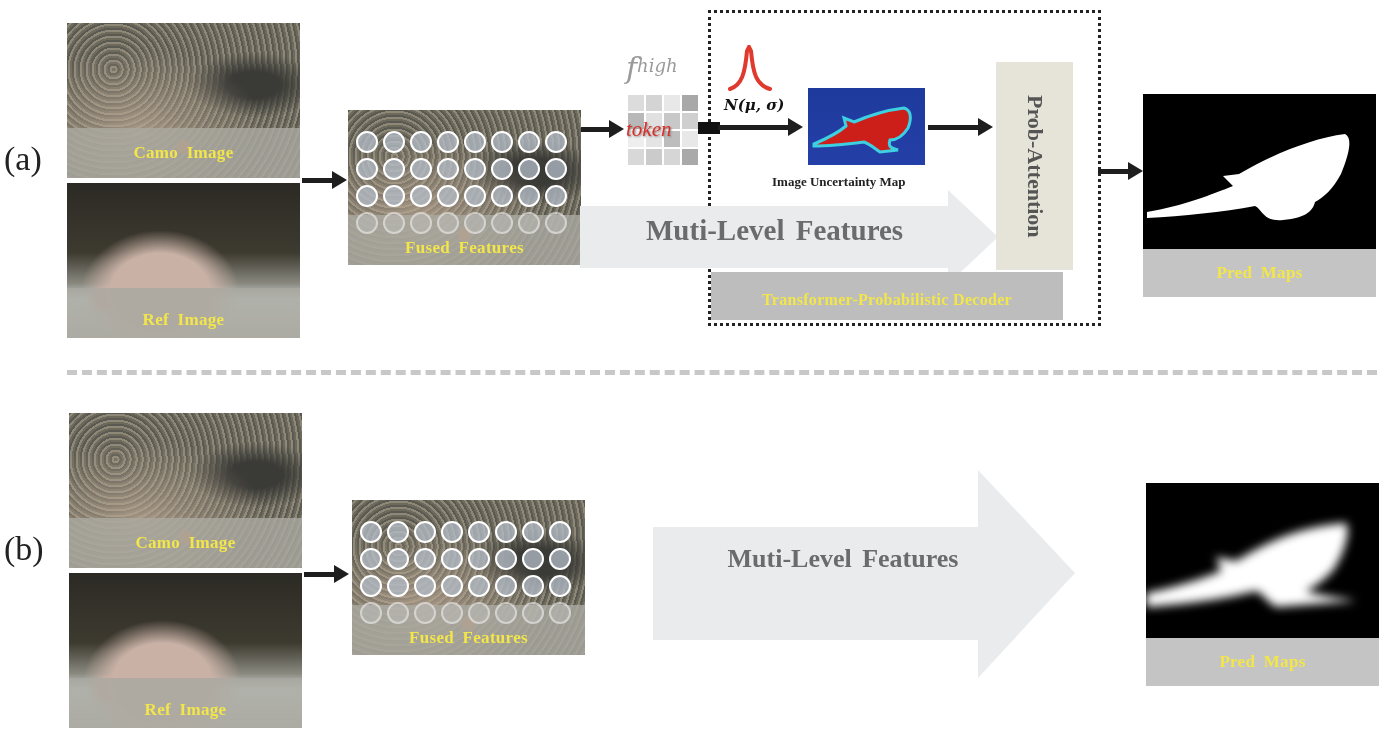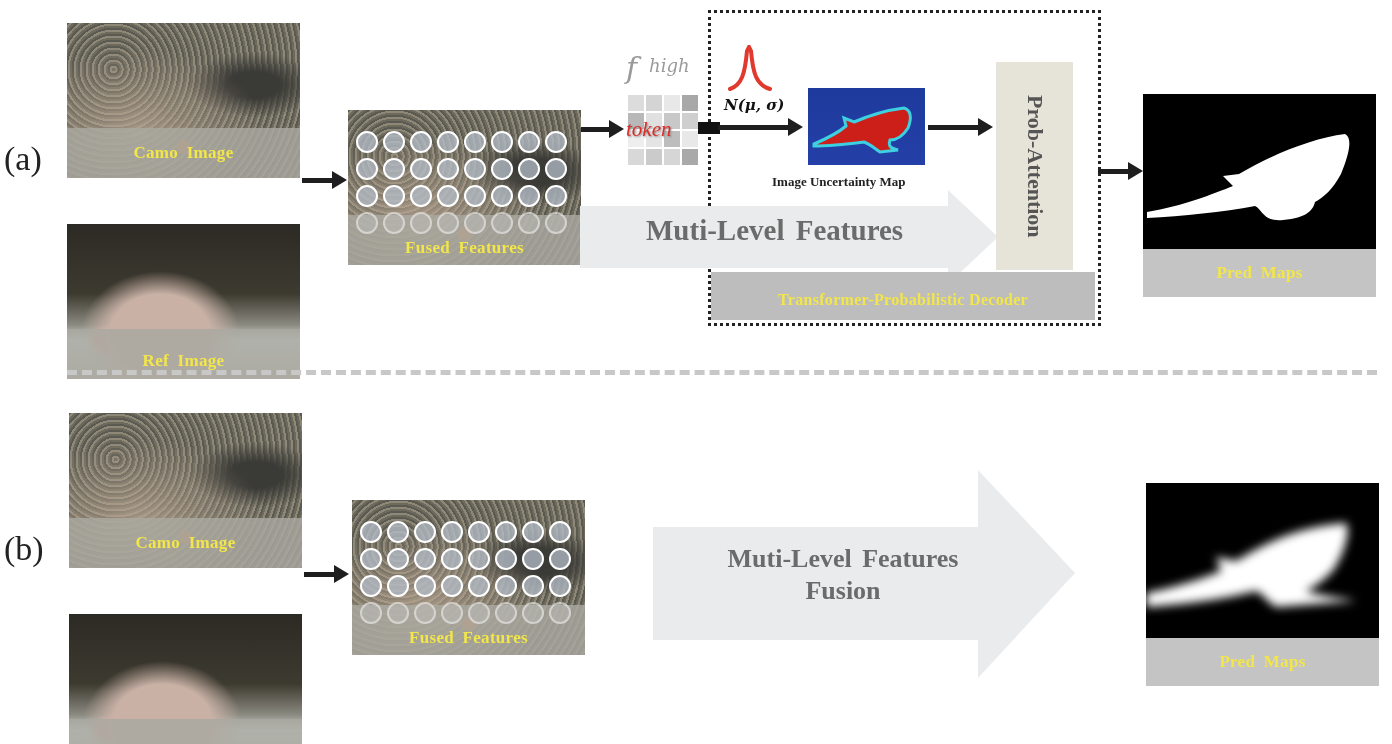--- a/index.html
+++ b/index.html
@@ -9,21 +9,21 @@
   .photo{position:absolute;overflow:hidden;}
   .camo{background:
       radial-gradient(ellipse at 30% 70%, rgba(190,170,150,.7), transparent 55%),
       radial-gradient(circle at 50% 80%, #d06a2a 0 3%, transparent 5%),
       radial-gradient(ellipse at 80% 40%, #3a3a36 0 10%, transparent 25%),
       repeating-radial-gradient(circle at 20% 30%, #6d6a5c 0 2px, #8e8878 2px 4px, #5a5a52 4px 6px),
       #7b776a;}
   .ref{background:
       radial-gradient(ellipse at 40% 70%, #c9b1a6 0 25%, transparent 40%),
       radial-gradient(ellipse at 20% 75%, #d8a1a0 0 6%, transparent 10%),
-      linear-gradient(180deg,#2c2a24 0%,#3d3a30 45%,#8b8a80 65%,#c9d7d6 75%,#b9b7b0 100%); margin-top: 41px;}
+      linear-gradient(180deg,#2c2a24 0%,#3d3a30 45%,#8b8a80 65%,#c9d7d6 75%,#b9b7b0 100%);}
   .caption-band{position:absolute;left:0;right:0;bottom:0;background:rgba(170,168,160,.82);display:flex;align-items:center;justify-content:center;}
   .ytext{color:#f2e64a;font-weight:bold;font-family:"Liberation Serif",serif;font-size:17px;letter-spacing:.3px;word-spacing:4px;}
   .grid{position:absolute;display:grid;grid-template-columns:repeat(8,22px);column-gap:5px;row-gap:5px;}
   .dot{width:18px;height:18px;border:2px solid #fff;border-radius:50%;background:rgba(180,190,200,.75);}
   .dot.faint{border-color:rgba(255,255,255,.45);background:rgba(200,200,200,.35);}
   .arrow-line{position:absolute;height:5px;background:#1e1e1e;}
   .arrow-head{position:absolute;width:0;height:0;border-top:9px solid transparent;border-bottom:9px solid transparent;border-left:15px solid #1e1e1e;}
   .big-arrow{position:absolute;}
   .bigtext{color:#6b6b6b;font-weight:bold;font-family:"Liberation Serif",serif;}
   .dotted-box{position:absolute;border:3px dotted #222;}
@@ -86,21 +86,21 @@
       <div class="dot faint"></div>
       <div class="dot faint"></div>
       <div class="dot faint"></div>
     </div>
 </div>
 
 <div class="arrow-line" style="left:581px;top:127px;width:30px;"></div>
 <div class="arrow-head" style="left:609px;top:120px;"></div>
 
 <div class="abs" style="left:626px;top:50px;color:#9a9a9a;font-style:italic;font-family:'DejaVu Serif',serif;">
-  <span style="font-size:30px;">f</span><sup style="font-size:18px;margin-left:12px;">high</sup>
+  <span style="font-size:30px;">f</span><sup style="font-size:18px;">high</sup>
 </div>
 
 <div class="abs" style="left:628px;top:95px;width:70px;height:70px;">
   <div id="token-cells" style="display:grid;grid-template-columns:repeat(4,16px);gap:2px;">
       <div class="token-cell" style="background: rgb(220, 220, 220);"></div>
       <div class="token-cell" style="background: rgb(212, 212, 212);"></div>
       <div class="token-cell" style="background: rgb(232, 232, 232);"></div>
       <div class="token-cell" style="background: rgb(168, 168, 168);"></div>
       <div class="token-cell" style="background: rgb(184, 184, 184);"></div>
       <div class="token-cell" style="background: rgb(224, 224, 224);"></div>
@@ -146,21 +146,21 @@
 
 <svg class="big-arrow" style="left:580px;top:190px;" width="420" height="95">
   <polygon points="0,16 368,16 368,0 418,47 368,94 368,78 0,78" fill="#eaebed"></polygon>
 </svg>
 <div class="abs bigtext" style="left:646px;top:214px;font-size:29px;word-spacing:4px;">Muti-Level  Features</div>
 
 <div class="abs" style="left:996px;top:62px;width:77px;height:208px;background:#e6e4d8;display:flex;align-items:center;justify-content:center;">
   <div style="writing-mode:vertical-rl;font-size:22px;font-weight:bold;color:#555;">Prob-Attention</div>
 </div>
 
-<div class="abs" style="left:711px;top:272px;width:384px;height:48px;background:#bdbdbd;display:flex;align-items:center;justify-content:center;">
+<div class="abs" style="left:711px;top:272px;width:352px;height:48px;background:#bdbdbd;display:flex;align-items:center;justify-content:center;">
   <span class="ytext" style="font-size:16px;word-spacing:0;padding-top:8px;">Transformer-Probabilistic Decoder</span>
 </div>
 
 <div class="arrow-line" style="left:1098px;top:169px;width:30px;"></div>
 <div class="arrow-head" style="left:1128px;top:162px;"></div>
 
 <div class="mask" style="left:1143px;top:94px;width:233px;height:155px;">
   <svg width="233" height="155">
     <path d="M4,118 C40,112 70,100 90,92 L80,82 L96,80 C130,60 170,44 202,40 C210,44 206,60 198,80 C190,95 180,104 172,108 C170,116 164,124 140,126 C120,128 120,116 112,112 C80,118 40,122 4,124 Z" fill="#fff"></path>
   </svg>
@@ -225,21 +225,20 @@
       <div class="dot faint"></div>
       <div class="dot faint"></div>
     </div>
 </div>
 
 <svg class="big-arrow" style="left:653px;top:470px;" width="425" height="210">
   <polygon points="0,57 325,57 325,0 422,103 325,208 325,170 0,170" fill="#eaebed"></polygon>
 </svg>
 <div class="abs bigtext" style="left:653px;top:543px;width:380px;text-align:center;font-size:26px;line-height:32px;word-spacing:4px;">
   <div>Muti-Level  Features</div>
-  <div>Fusion</div>
 </div>
 
 <div class="mask" style="left:1146px;top:483px;width:233px;height:155px;">
   <svg width="233" height="155">
     <defs>
         <filter id="blur">
           <feGaussianBlur stdDeviation="5"></feGaussianBlur>
         </filter>
       </defs>
     <path d="M0,110 C30,104 55,96 75,88 L70,74 L90,78 C120,60 150,44 200,40 C205,48 198,70 188,86 C180,96 168,104 160,108 C170,112 190,114 210,118 L130,124 C120,118 116,110 110,108 C70,118 30,122 0,124 Z" fill="#fff" filter="url(#blur)"></path>

